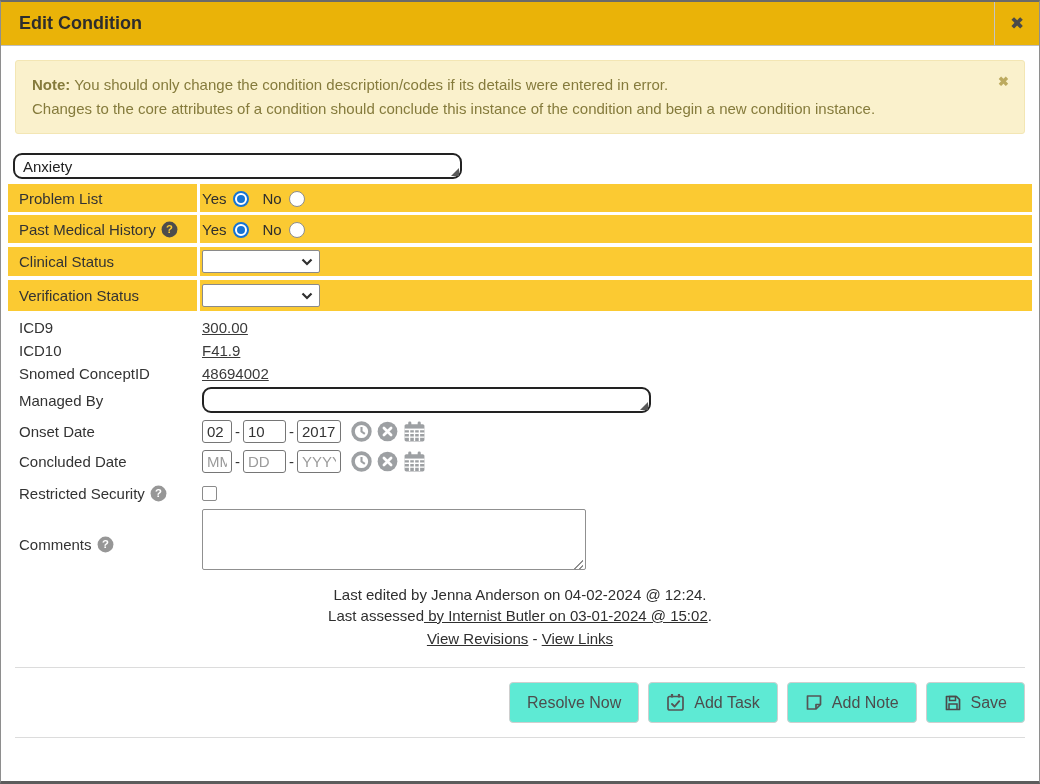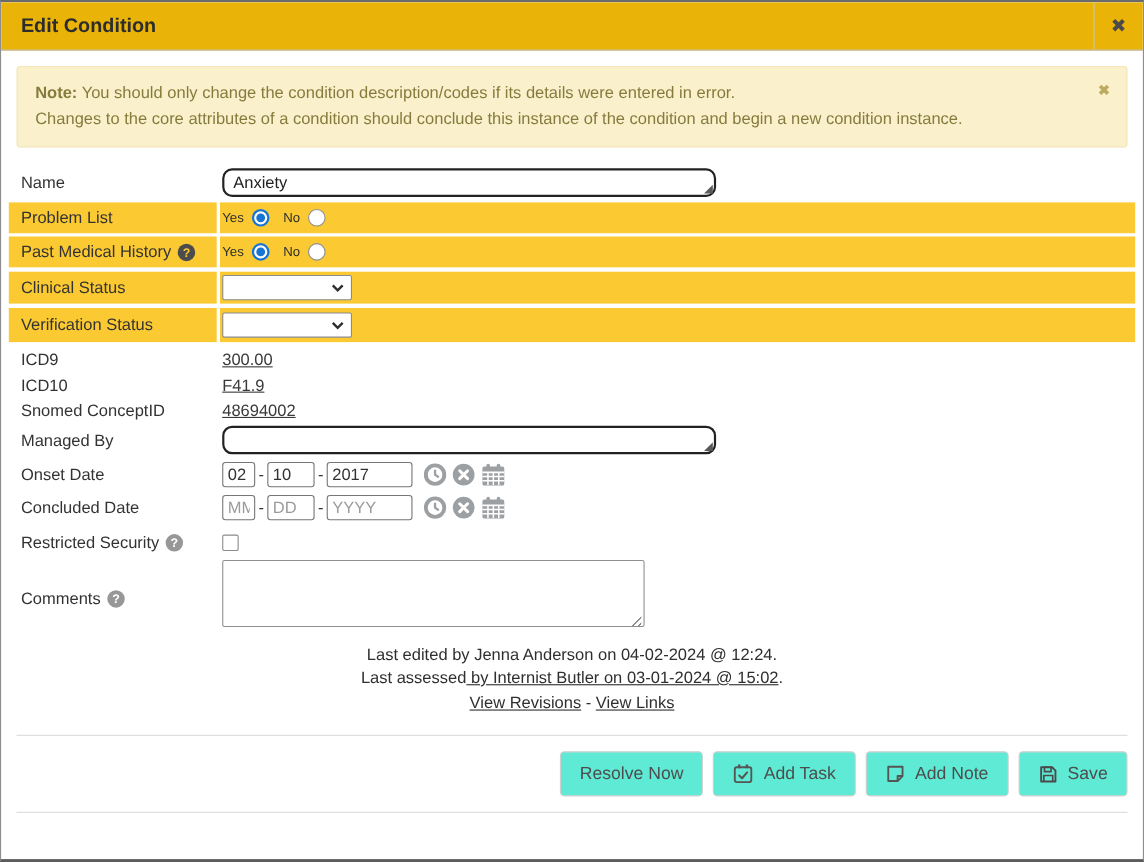--- a/index.html
+++ b/index.html
@@ -36,36 +36,36 @@
   .h30{height:30px} .h28{height:28px} .h29{height:29px} .h31{height:31px}
   .h23{height:23px} .h27{height:27px} .h24{height:24px}
   .mb4{margin-bottom:4px} .mb5{margin-bottom:5px} .mb6{margin-bottom:6px} .mb0{margin-bottom:0}
 
   .bigwrap { position:relative; width:449px; }
   .big-input { width:449px; height:26px; border:2px solid #222; border-radius:9px; font-size:15px;
     padding:0 10px 0 8px; color:#222; outline:none; font-family:inherit; }
   .fold { position:absolute; right:3px; bottom:3px; width:0; height:0;
     border-left:8px solid transparent; border-bottom:8px solid #5a5a5a; pointer-events:none; }
 
-  .radio-group { display:flex; align-items:center; font-size:12px; color:#2e2e2e; }
+  .radio-group { display:flex; align-items:flex-end; font-size:15px; color:#2e2e2e; }
   .radio-group .rlabel { margin-right:7px; }
   .radio { width:16px; height:16px; border-radius:50%; background:#fff; border:1px solid #8d8d8d;
     display:inline-block; margin-right:13px; cursor:pointer; position:relative; }
   .radio.checked { border:2px solid #1574d4; }
   .radio.checked::after { content:""; position:absolute; inset:2px; border-radius:50%; background:#1574d4; }
 
   .selectbox { width:118px; height:23px; background:#fff; border:1px solid #8a8a8a; border-radius:2px;
     display:flex; align-items:center; justify-content:flex-end; padding-right:6px; cursor:pointer; }
 
   .link { color:#3a3a3a; text-decoration:underline; font-size:15px; cursor:pointer; }
 
   .date-input { height:23px; border:1px solid #767676; border-radius:3px; font-size:15px; padding:0 4px;
     color:#333; outline:none; font-family:inherit; }
   .date-input::placeholder { color:#9b9b9b; }
-  .w42{width:30px} .w43{width:43px} .w57{width:78px}
+  .w42{width:30px} .w43{width:43px} .w57{width:44px}
   .dash { margin:0 3px; color:#333; font-size:15px; }
   .icon-btn { margin-left:5px; cursor:pointer; display:flex; align-items:center; }
 
   .cb { width:15px; height:15px; border:1px solid #8b8b8b; border-radius:2px; background:#fff; cursor:pointer; }
 
   .comments-row { align-items:center; }
   .comments-row .label-cell { padding-top:5px; }
   .ta-wrap { position:relative; width:384px; }
   .comments-ta { width:384px; height:61px; border:1px solid #909090; border-radius:2px; resize:none;
     font-size:15px; padding:4px 6px; font-family:inherit; outline:none; }
@@ -102,21 +102,20 @@
 
     <div class="note-banner">
       <div><b>Note:</b><span> You should only change the condition description/codes if its details were entered in error.</span></div>
       <div>Changes to the core attributes of a condition should conclude this instance of the condition and begin a new condition instance.</div>
       <span class="note-dismiss">✖</span>
     </div>
 
     <div class="form">
 
       <div class="row h30">
-        <div class="label-cell">Name</div>
         <div class="value-cell">
           <span class="bigwrap">
             <input class="big-input" type="text" value="Anxiety" style="">
             <span class="fold"></span>
           </span>
         </div>
       </div>
 
       <div class="row yellow h28">
         <div class="label-cell">Problem List</div>

